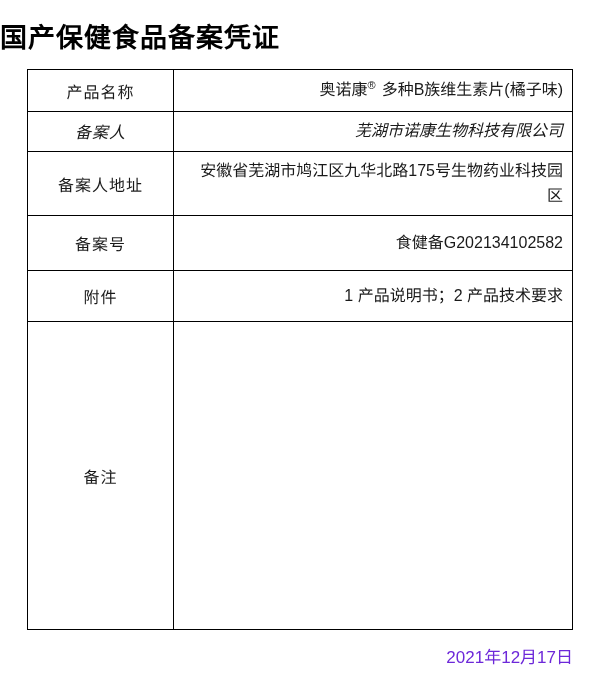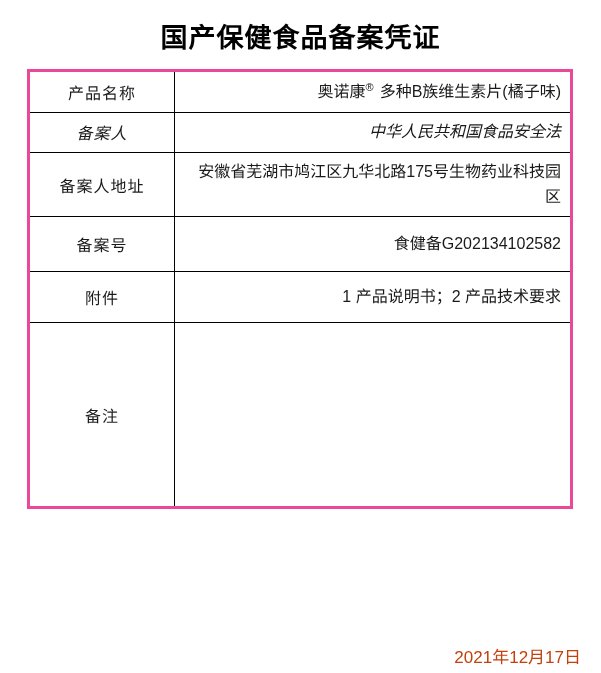--- a/index.html
+++ b/index.html
@@ -14,36 +14,36 @@
     background: #ffffff;
     color: #1a1a1a;
     font-family: "Liberation Sans", sans-serif;
     overflow: hidden;
   }
   .doc-title {
     position: absolute;
     top: 16px;
     left: 0;
     width: 601px;
-    text-align: center;
+    text-align: left;
     font-family: "Liberation Serif", "DejaVu Serif", serif;
     font-weight: bold;
     font-size: 27px;
     letter-spacing: 1px;
     color: #000000;
   }
   table.cert-table {
     position: absolute;
     top: 69px;
     left: 27px;
     width: 546px;
-    height: 440px;
+    height: 561px;
     border-collapse: collapse;
     table-layout: fixed;
-    border: 3px solid #ec4899;
+    border: 1px solid #ec4899;
   }
   table.cert-table td {
     border: 1.5px solid #000000;
     font-size: 16px;
     color: #1a1a1a;
     vertical-align: middle;
   }
   td.label-cell {
     width: 143px;
     text-align: center;
@@ -63,23 +63,23 @@
   tr.row-h-rest { height: auto; }
   .tm-sup {
     font-size: 11px;
     vertical-align: super;
     line-height: 0;
   }
   .name-rest { margin-left: 6px; }
   .doc-date {
     position: absolute;
     top: 643px;
-    right: 20px;
+    right: 28px;
     font-size: 17px;
-    color: #c2410c;
+    color: #6d28d9;
   }
 </style>
 </head>
 <body>
 
 <div class="page">
 
   <div class="doc-title">国产保健食品备案凭证</div>
 
   <table class="cert-table">
@@ -90,21 +90,21 @@
     <tbody>
       <tr class="row-h-42">
         <td class="label-cell">产品名称</td>
         <td class="value-cell">
           <span>奥诺康</span><span class="tm-sup">®</span><span class="name-rest">多种B族维生素片(橘子味)</span>
         </td>
       </tr>
 
       <tr class="row-h-35">
         <td class="label-cell">备案人</td>
-        <td class="value-cell">中华人民共和国食品安全法</td>
+        <td class="value-cell">芜湖市诺康生物科技有限公司</td>
       </tr>
 
       <tr class="row-h-51">
         <td class="label-cell">备案人地址</td>
         <td class="value-cell">安徽省芜湖市鸠江区九华北路175号生物药业科技园区</td>
       </tr>
 
 
       <tr class="row-h-55">
         <td class="label-cell">备案号</td>

